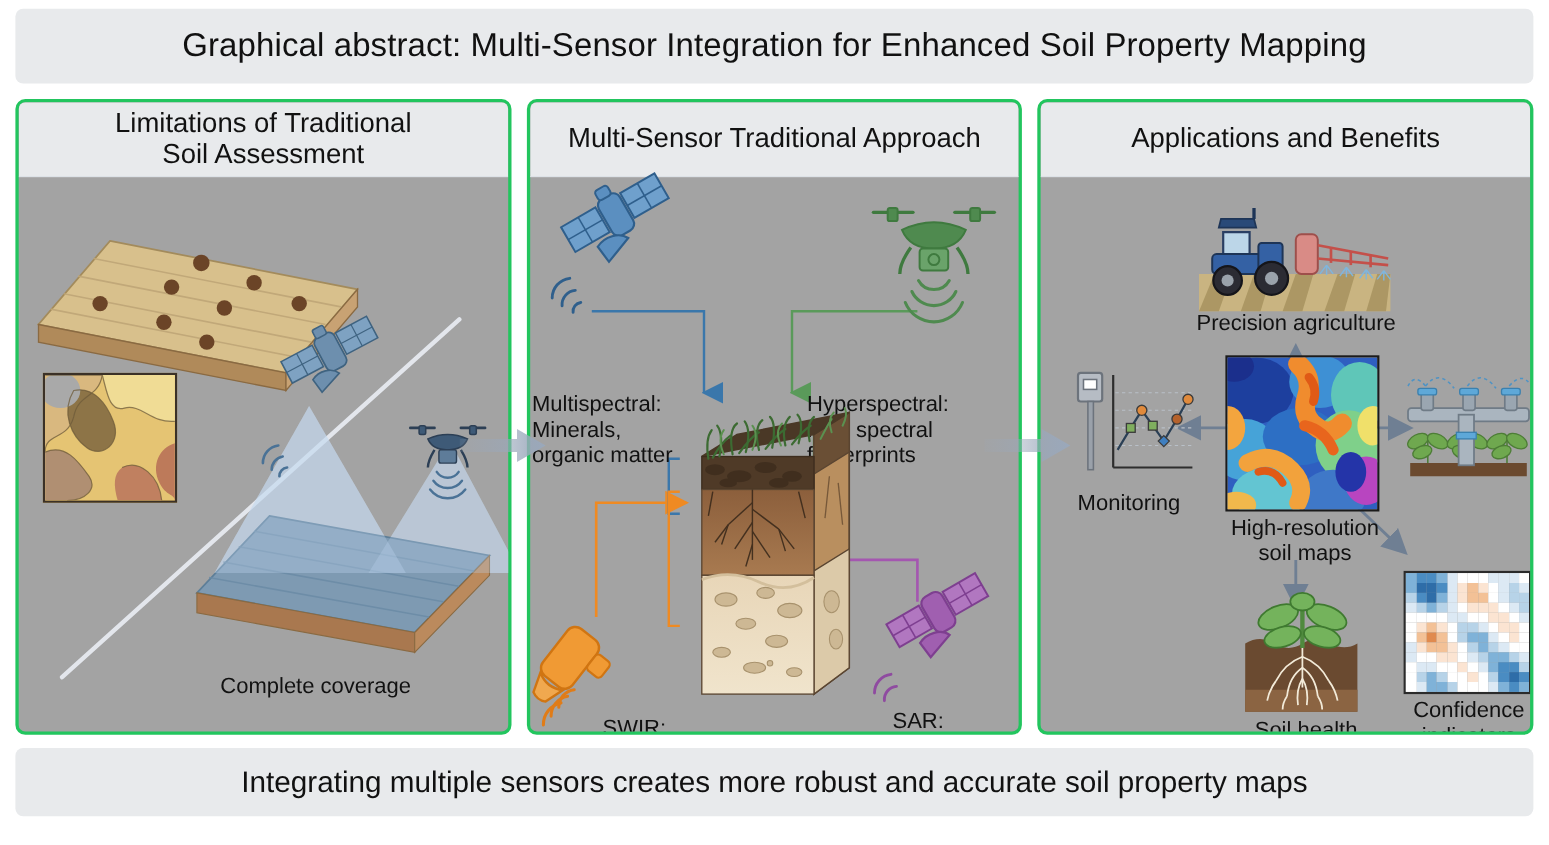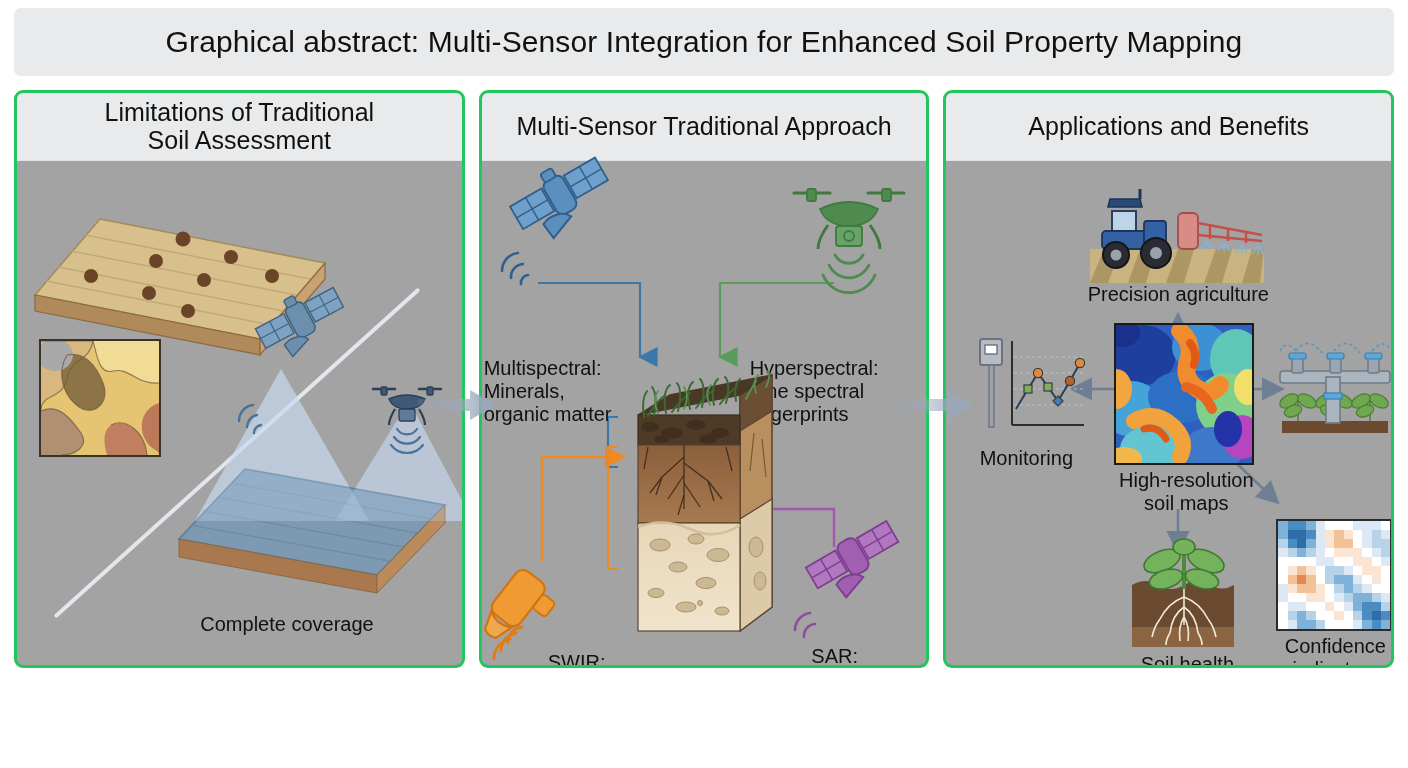--- a/index.html
+++ b/index.html
@@ -270,21 +270,21 @@
             </g>
             <rect x="46" y="43" width="26" height="20" rx="3" fill="#6aa36a" stroke="#3f7a3f" stroke-width="1.8"></rect>
             <circle cx="59" cy="53" r="5" fill="none" stroke="#3f7a3f" stroke-width="1.8"></circle>
             <g fill="none" stroke="#4f8a4f" stroke-width="2.8" stroke-linecap="round">
               <path d="M45,72 a16,16 0 0 0 28,0"></path>
               <path d="M39,82 a22,22 0 0 0 40,0"></path>
               <path d="M33,92 a28,28 0 0 0 52,0"></path>
             </g>
           </svg>
         </div>
-        <div class="lbl" style="left:268px;top:196px;width:180px;text-align:left;">
+        <div class="lbl" style="left:252px;top:196px;width:180px;text-align:left;">
           <span>Hyperspectral:</span><br>
           <span>Fine spectral</span><br>
           <span>fingerprints</span>
         </div>
 
         <div class="soilblock" style="left:140px;top:198px;">
           <svg width="160" height="300" viewBox="0 0 160 300">
             <defs>
               <linearGradient id="sub" x1="0" y1="0" x2="0" y2="1">
                 <stop offset="0%" stop-color="#8c5f3c"></stop>
@@ -784,13 +784,16 @@
   <svg class="garrow" style="left:895px;top:388px;" width="80" height="34" viewBox="0 0 80 34">
     <defs>
       <linearGradient id="gfade2" x1="0" y1="0" x2="1" y2="0">
         <stop offset="0%" stop-color="#9aa8bb" stop-opacity="0.12"></stop>
         <stop offset="100%" stop-color="#9aa8bb" stop-opacity="1"></stop>
       </linearGradient>
     </defs>
     <polygon points="0,11 52,11 52,2 78,17 52,32 52,23 0,23" fill="url(#gfade2)"></polygon>
   </svg>
 
+  <div class="banner banner-bottom">
+    <span>Integrating multiple sensors creates more robust and accurate soil property maps</span>
+  </div>
 </div>
 
 </body></html>

